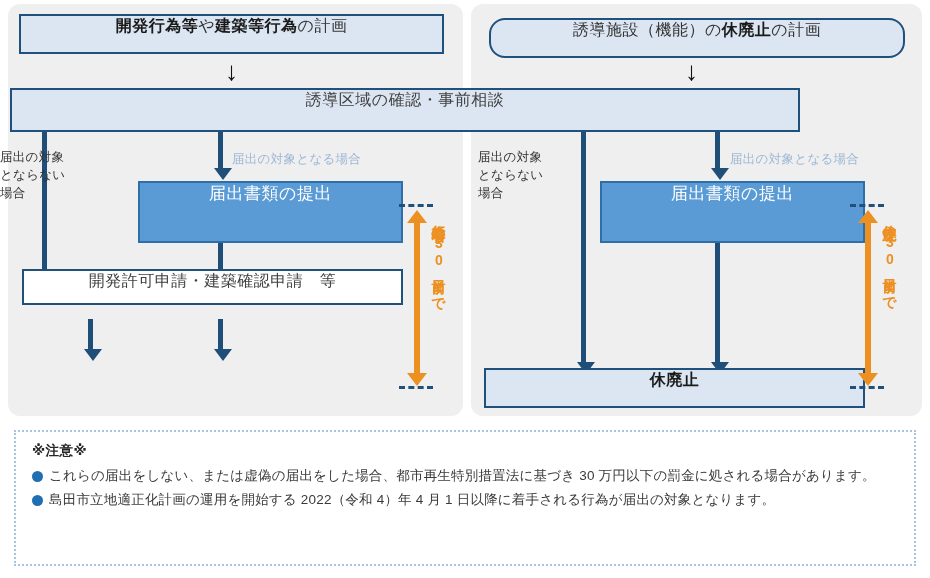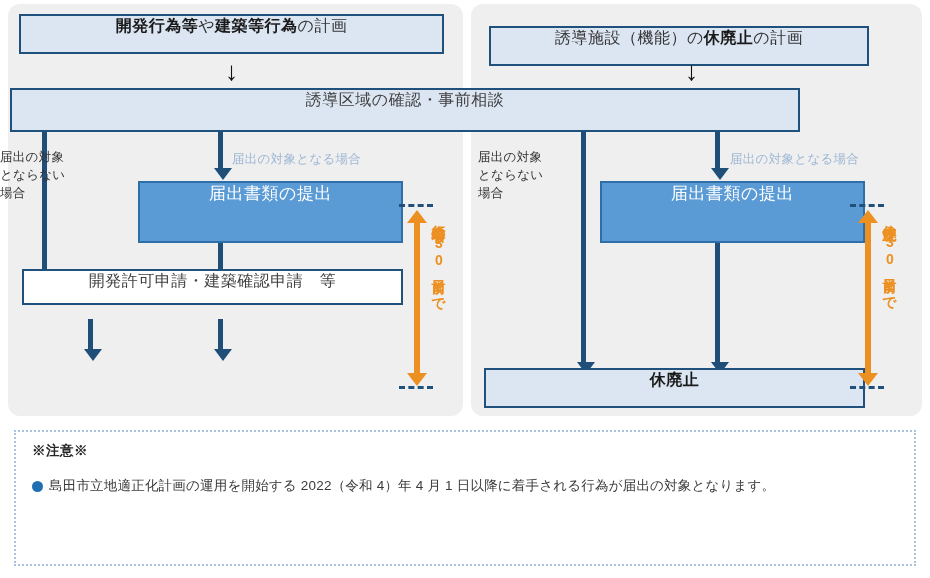--- a/index.html
+++ b/index.html
@@ -55,21 +55,21 @@
   .box .n { font-weight: normal; color: #333333; }
 
   
   #box-plan-left      { left: 19px;  top: 14px;  width: 425px; height: 40px; }
   #box-consult        { left: 10px;  top: 88px;  width: 790px; height: 44px; }
   #box-submit-left    { left: 138px; top: 181px; width: 265px; height: 62px; }
   #box-permit-left    { left: 22px;  top: 269px; width: 381px; height: 36px; }
   #box-start-left     { left: 22px;  top: 368px; width: 381px; height: 40px; }
 
   
-  #box-plan-right     { left: 489px; top: 26px;  width: 380px; height: 40px; }
+  #box-plan-right     { left: 489px; top: 18px;  width: 416px; height: 40px; border-radius: 16px; }
   #box-submit-right   { left: 600px; top: 181px; width: 265px; height: 62px; }
   #box-stop-right     { left: 484px; top: 368px; width: 381px; height: 40px; }
 
   
   .arrow-v {
     position: absolute;
     background: #1F4E79;
     width: 5px;
   }
   .arrow-head {
@@ -142,22 +142,21 @@
     box-sizing: border-box;
     border: 2px dotted #A8C3DE;
     background: #FFFFFF;
     padding: 10px 16px 8px 16px;
   }
   #notes .title {
     font-size: 13.5px;
     font-weight: bold;
     color: #262626;
     letter-spacing: .5px;
-    margin-bottom: 14px;
-    font-family: Liberation Serif, serif;
+    margin-bottom: 4px;
   }
   #notes ul { list-style: none; margin: 0; padding: 0; }
   #notes li {
     position: relative;
     padding-left: 17px;
     font-size: 13.5px;
     line-height: 1.72;
     color: #3A3A3A;
     letter-spacing: .2px;
     margin-bottom: 1px;
@@ -244,18 +243,22 @@
   <div class="orange-up" style="left:858px; top:210px;"></div>
   <div class="orange-shaft" style="left:865px; top:222px; height:152px;"></div>
   <div class="orange-down" style="left:858px; top:373px;"></div>
   <div class="vtext" style="left:883px; top:214px; height:176px;">休廃止の30日前まで</div>
 
   <div id="notes">
     <div class="title">※注意※</div>
     <ul>
       <li>
         <span class="bullet"></span>
+        <span>これらの届出をしない、または虚偽の届出をした場合、都市再生特別措置法に基づき 30 万円以下の罰金に処される場合があります。</span>
+      </li>
+      <li>
+        <span class="bullet"></span>
         <span>島田市立地適正化計画の運用を開始する 2022（令和 4）年 4 月 1 日以降に着手される行為が届出の対象となります。</span>
       </li>
     </ul>
   </div>
 
 </div>
 
 </body></html>

